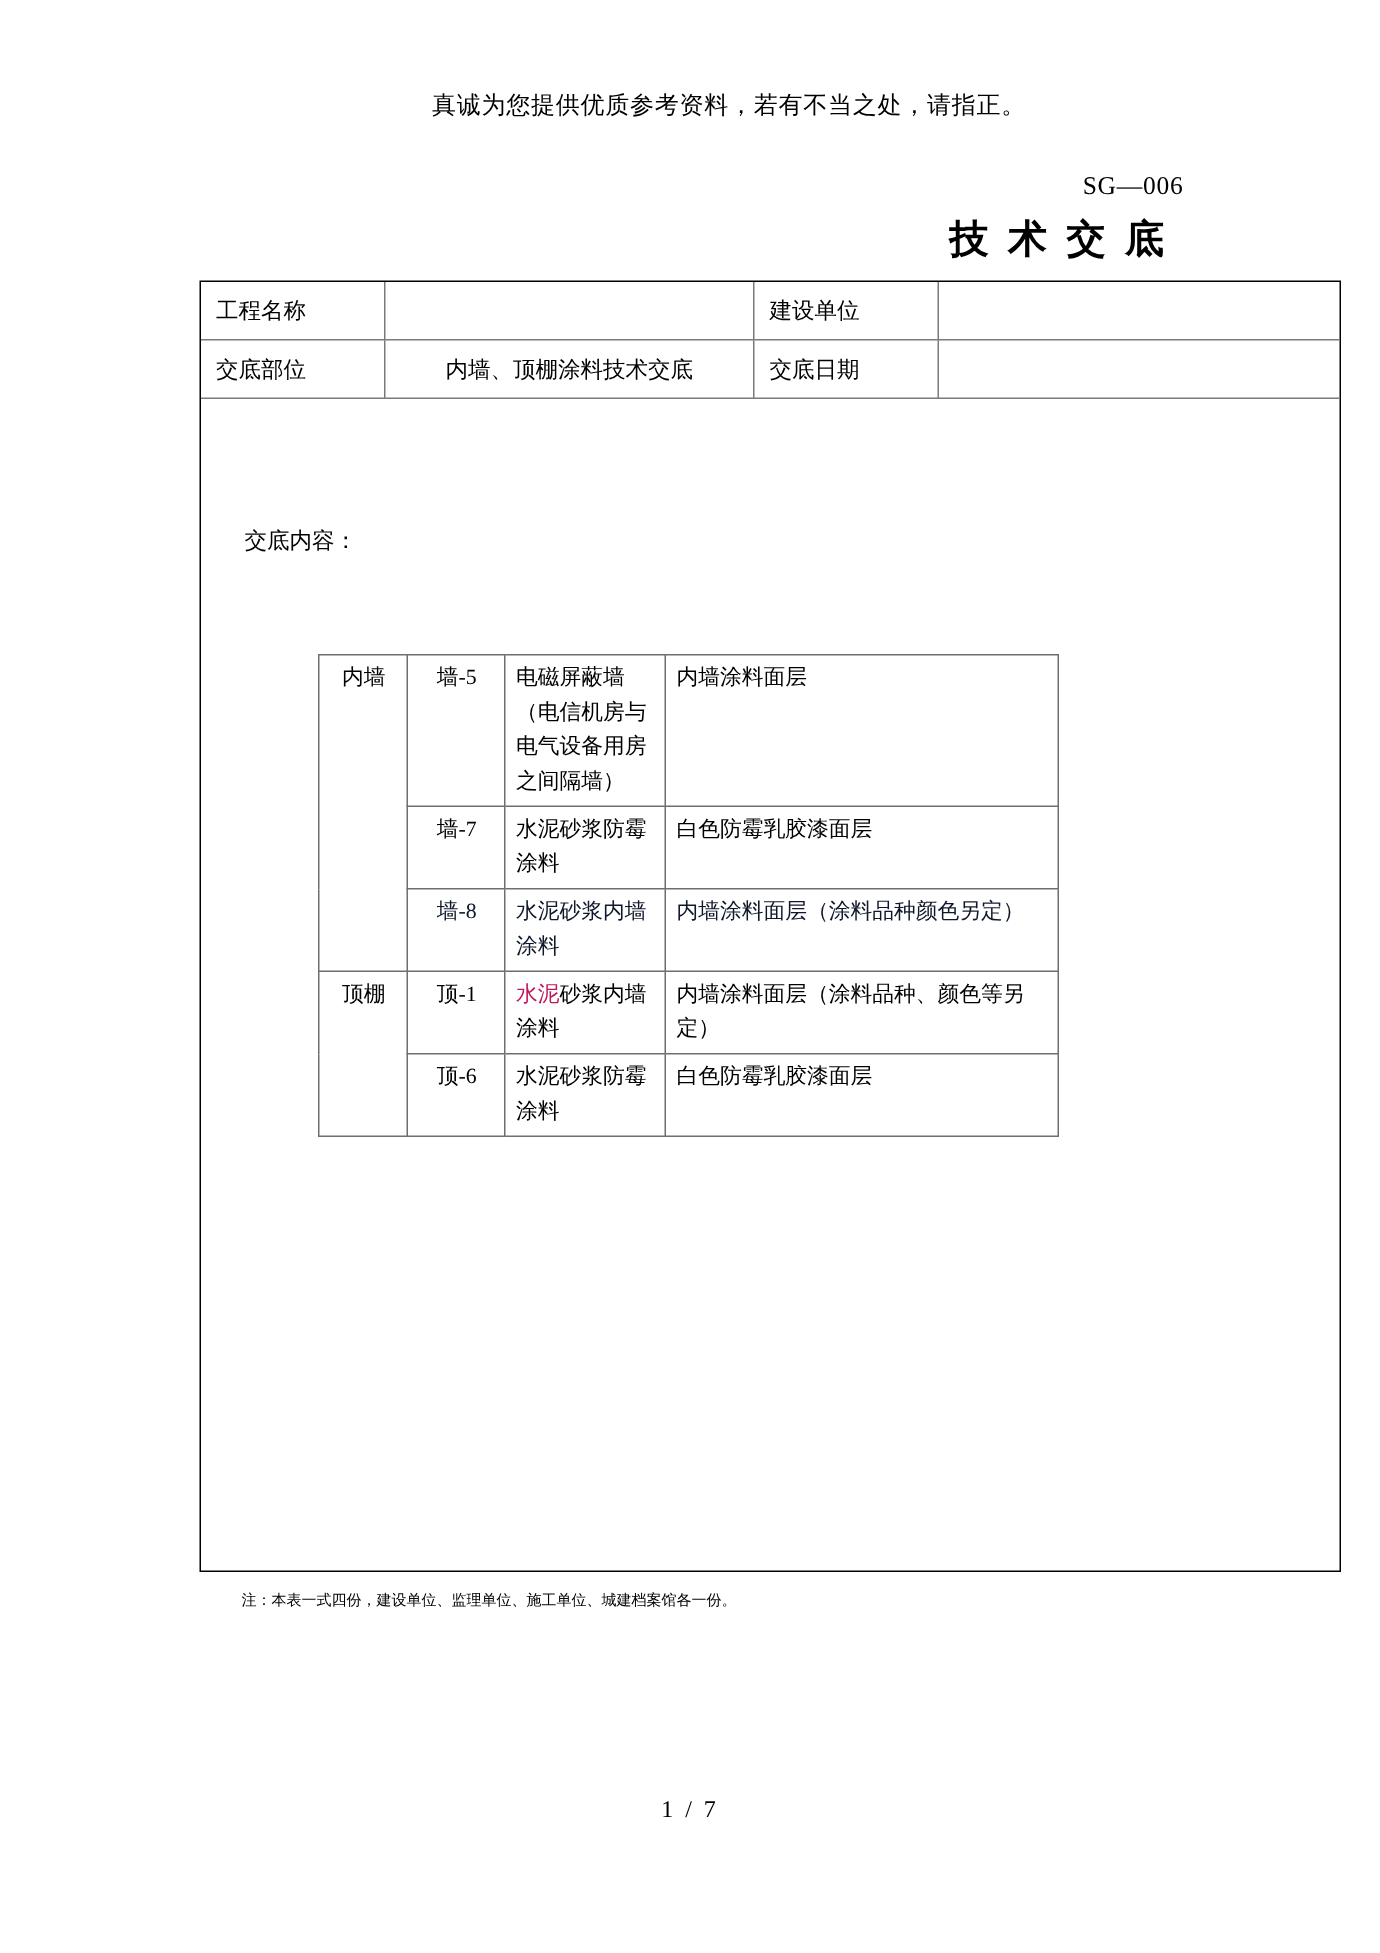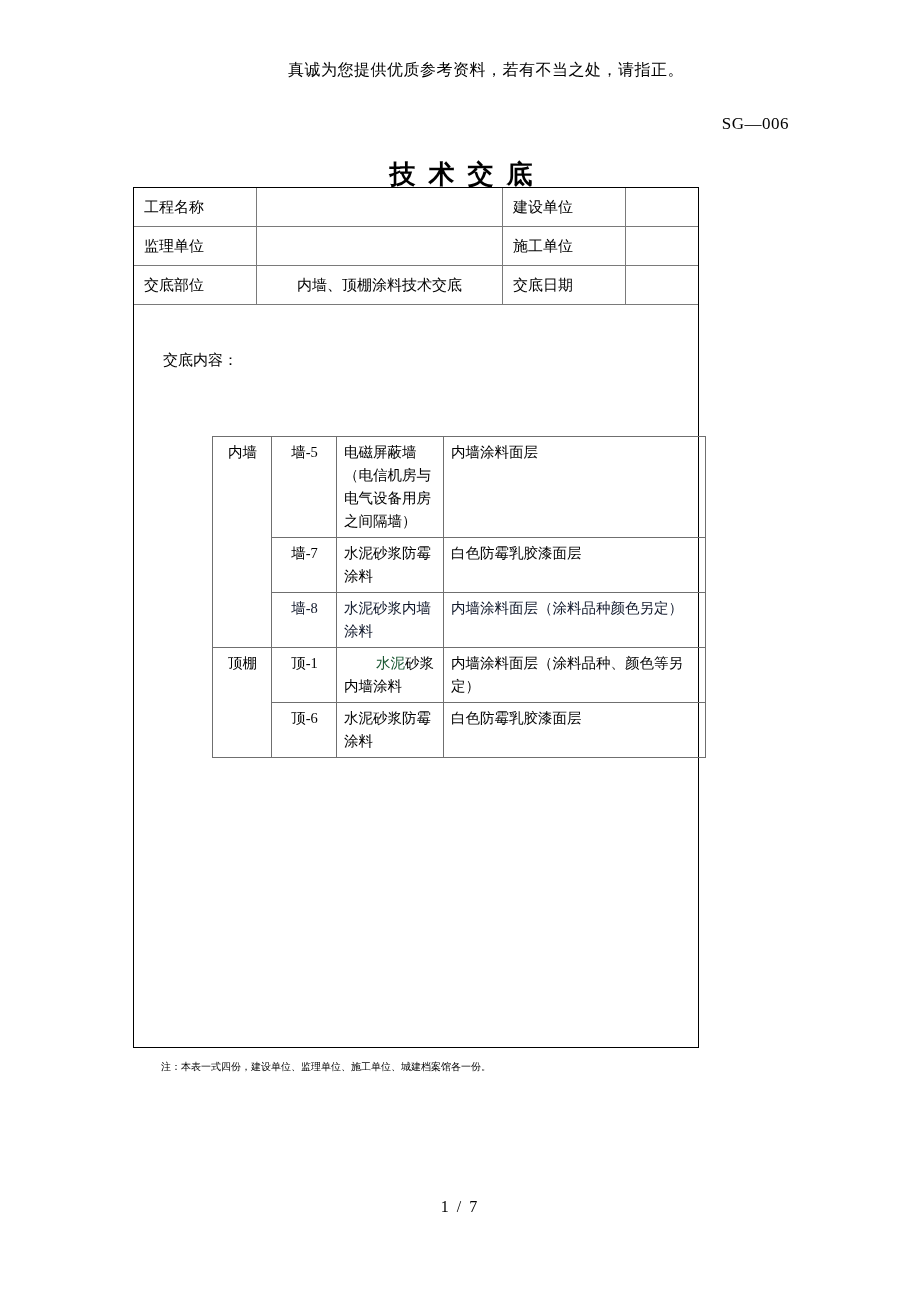--- a/index.html
+++ b/index.html
@@ -40,34 +40,33 @@
     font-size: 17px;
     letter-spacing: 0.5px;
   }
 
   
   .doc-title {
     position: absolute;
     top: 142px;
     left: 133px;
     width: 656px;
-    text-align: center;
+    text-align: right;
     font-size: 26px;
     font-weight: bold;
     letter-spacing: 13px;
     text-indent: 13px;
-    margin-top: 15px;
   }
 
   
   .sheet {
     position: absolute;
     left: 133px;
     top: 187px;
-    width: 566px;
+    width: 761px;
     height: 861px;
     border: 1.6px solid #000;
     box-sizing: border-box;
   }
 
   
   table.info {
     width: 100%;
     border-collapse: collapse;
     table-layout: fixed;
@@ -111,21 +110,21 @@
     line-height: 23px;
     padding: 4px 6px 4px 7px;
     vertical-align: top;
   }
   .sp-c1 { width: 45px;  text-align: center; }
   .sp-c2 { width: 51px;  text-align: center; }
   .sp-c3 { width: 93px; }
   .sp-c4 { width: auto; }
   td.mid-v { vertical-align: middle; }
   .red     { color: #0f172a; }
-  .magenta { color: #14532d; margin-left: 32px; }
+  .magenta { color: #be185d; }
 
   
   .footnote {
     position: absolute;
     left: 161px;
     top: 1060px;
     font-size: 10px;
     white-space: nowrap;
   }
 
@@ -153,26 +152,20 @@
 
   <table class="info">
     <tbody>
       <tr>
         <td class="col-label">工程名称</td>
         <td class="col-wide"></td>
         <td class="col-label2">建设单位</td>
         <td></td>
       </tr>
       <tr>
-        <td class="col-label">监理单位</td>
-        <td class="col-wide"></td>
-        <td class="col-label2">施工单位</td>
-        <td></td>
-      </tr>
-      <tr>
         <td class="col-label">交底部位</td>
         <td class="col-wide center-cell">内墙、顶棚涂料技术交底</td>
         <td class="col-label2">交底日期</td>
         <td></td>
       </tr>
     </tbody>
   </table>
 
   <div class="content-label">交底内容：</div>
 

